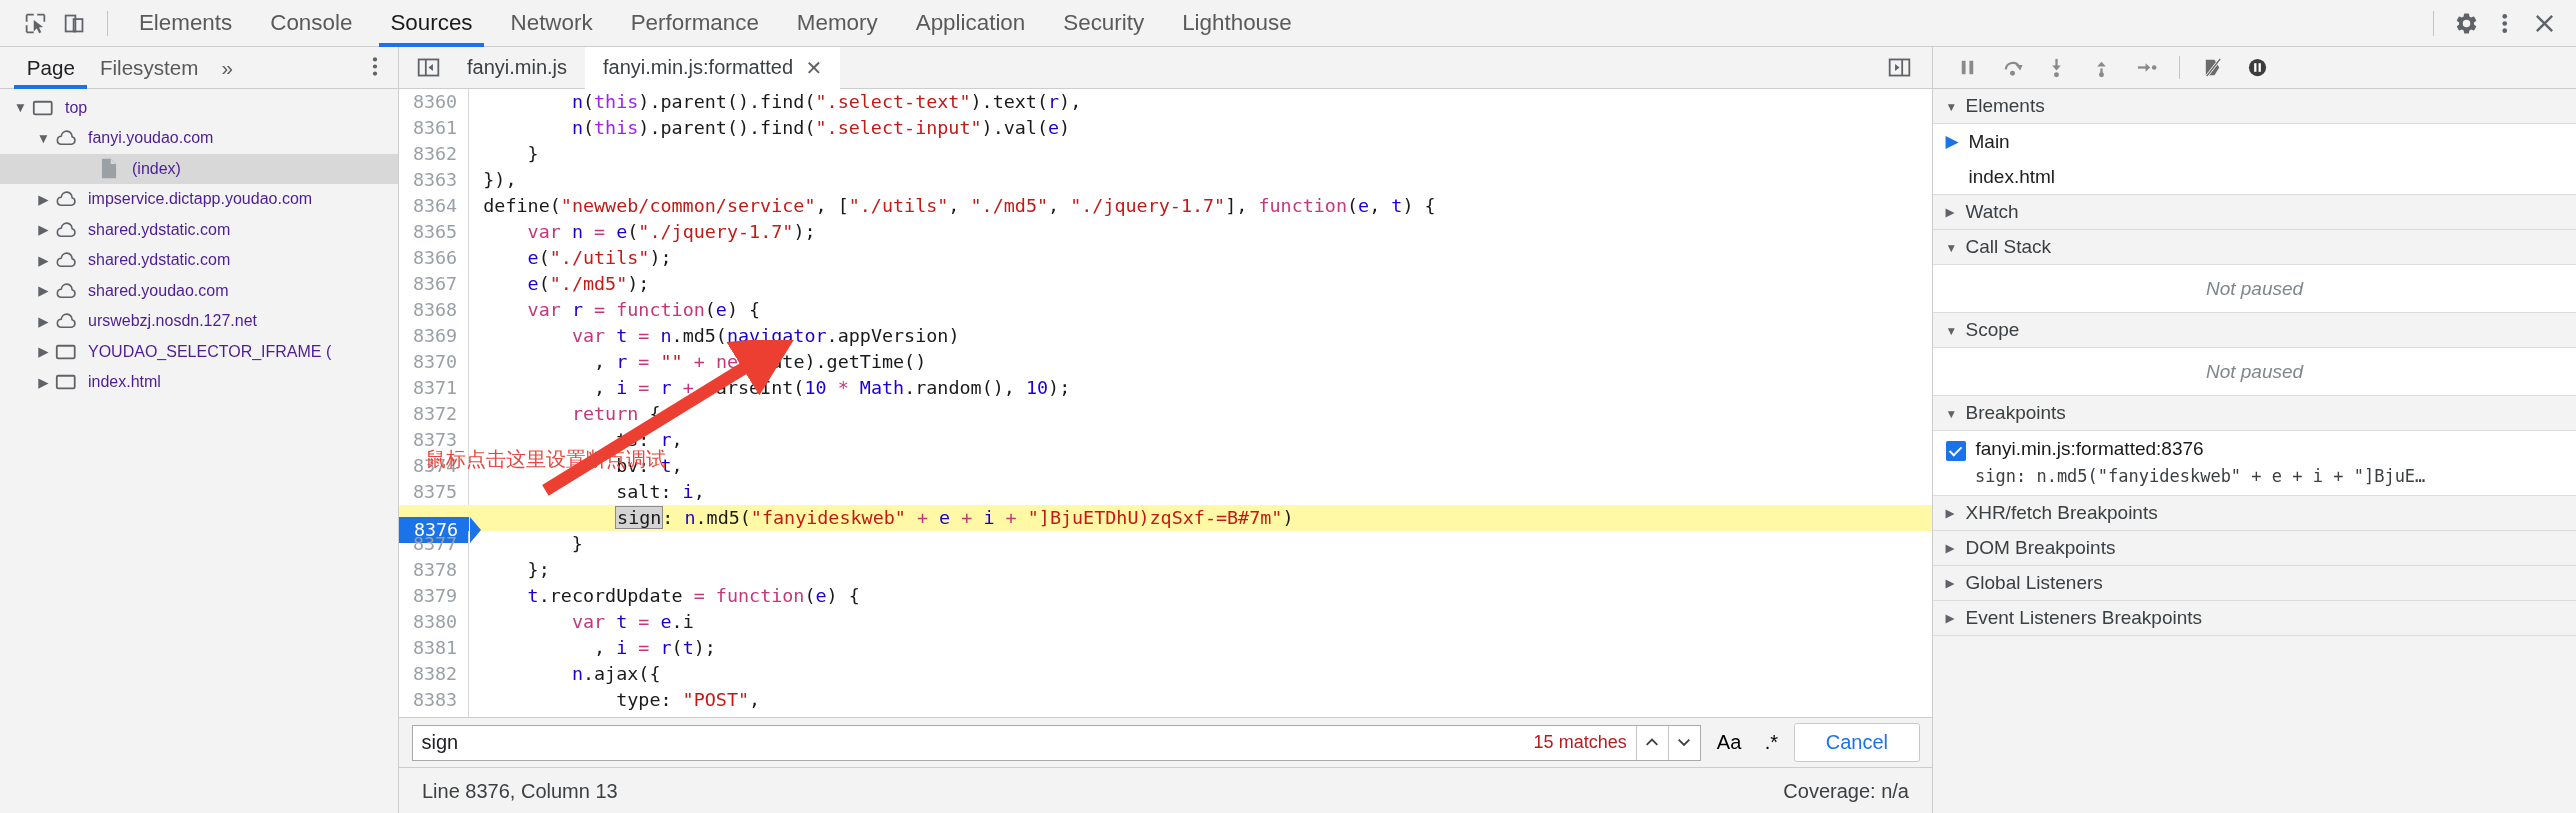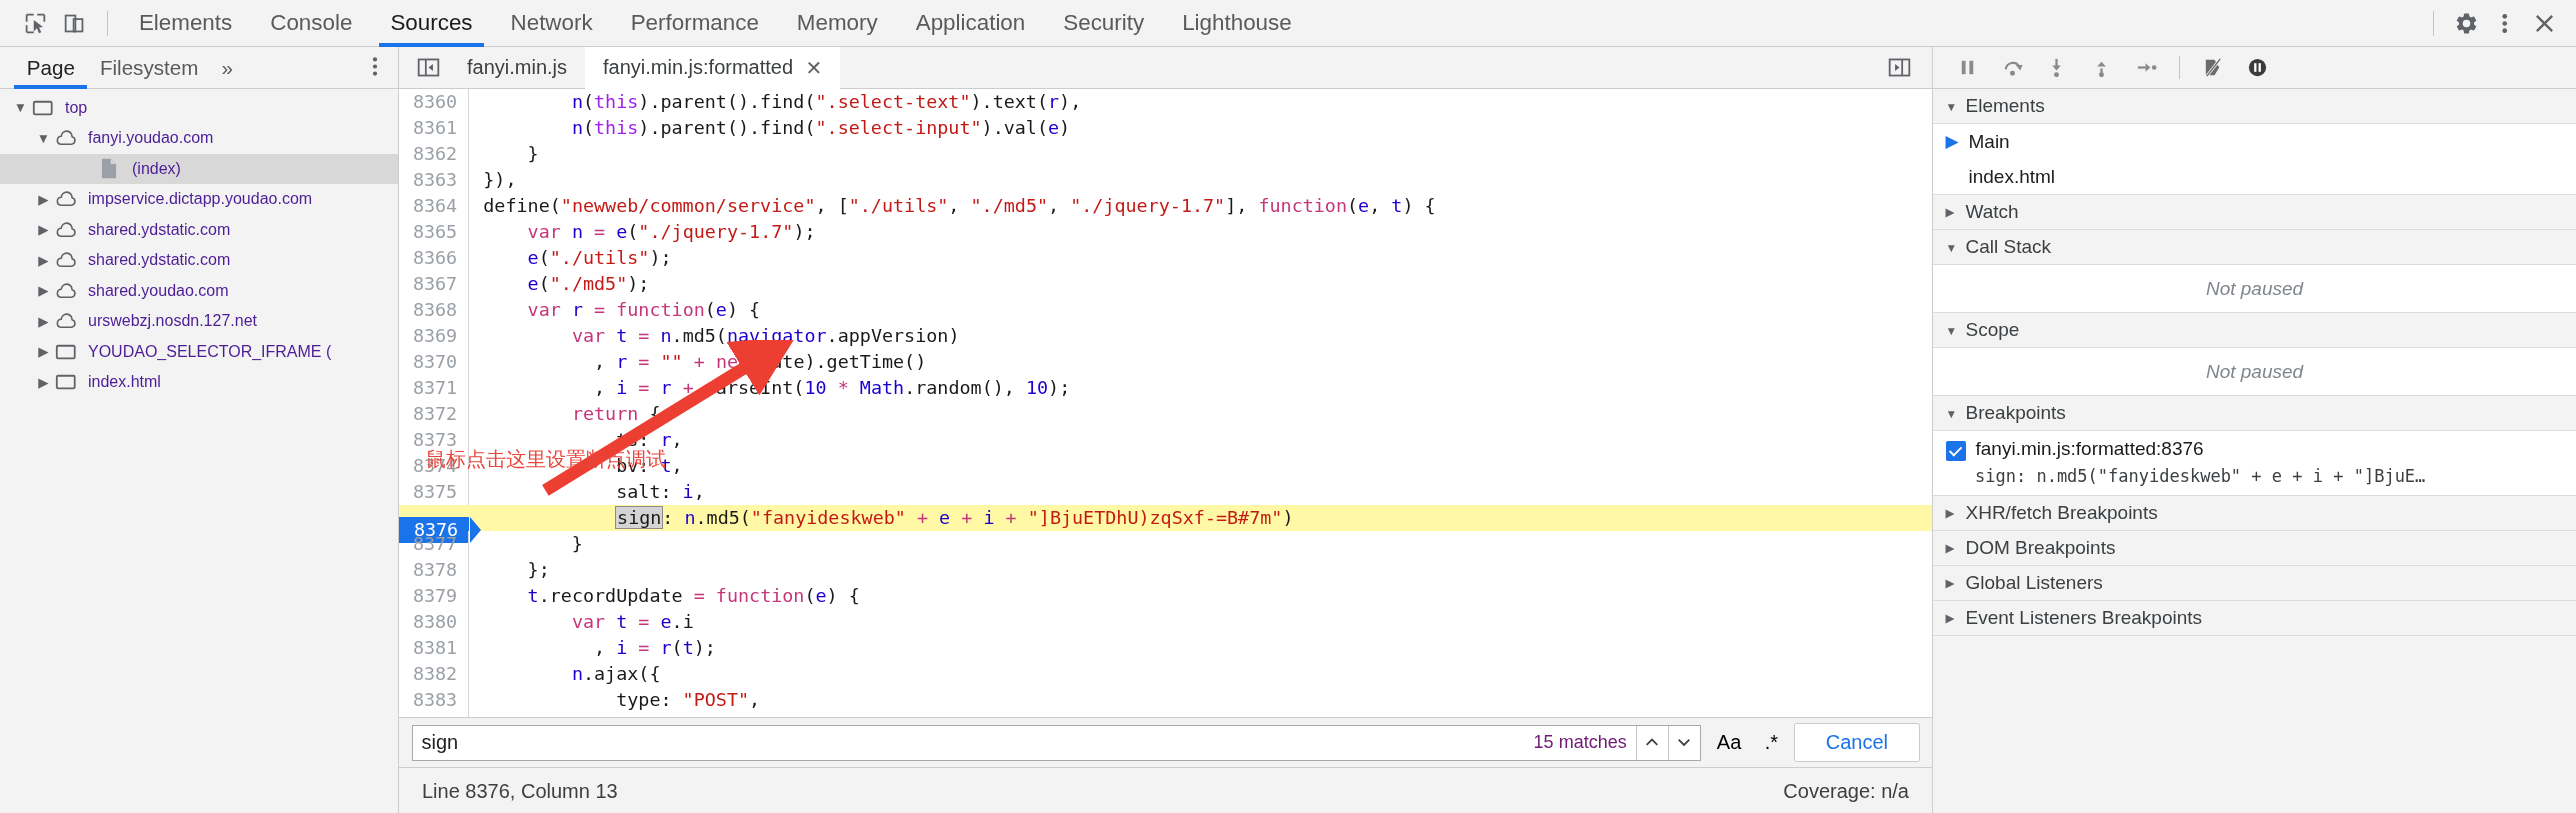--- a/index.html
+++ b/index.html
@@ -173,21 +173,21 @@
   }
   .search-field {
     flex: 1; height: 36px; background: #fff;
     border: 0.9px solid #a9a9a9;
     display: flex; align-items: center; padding: 0 0 0 9px;
   }
   .search-input-txt {
     flex: 1; font-size: 20px; color: #202124;
     font-family: "Liberation Sans", sans-serif;
   }
-  .match-count { font-size: 18px; color: #701a75; padding-right: 9px; white-space: nowrap; }
+  .match-count { font-size: 18px; color: #b91c1c; padding-right: 9px; white-space: nowrap; }
   .nav-arrow-btn {
     width: 32px; height: 34px; display: flex; align-items: center; justify-content: center;
     border-left: 0.9px solid #c6c6c6; cursor: pointer; font-size: 14.3px; color: #3c4043;
   }
   .sb-toggle {
     font-size: 20px; color: #000000; padding: 0 7.2px; cursor: pointer;
     font-family: "Liberation Sans", sans-serif;
   }
   .cancel-btn {
     font-size: 20px; color: #1a73e8; background: #fff;

